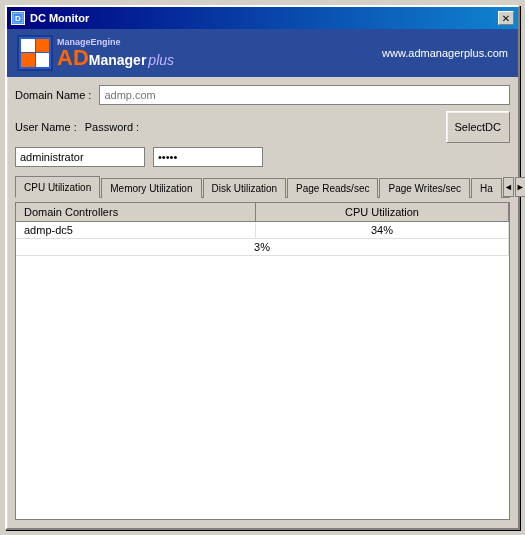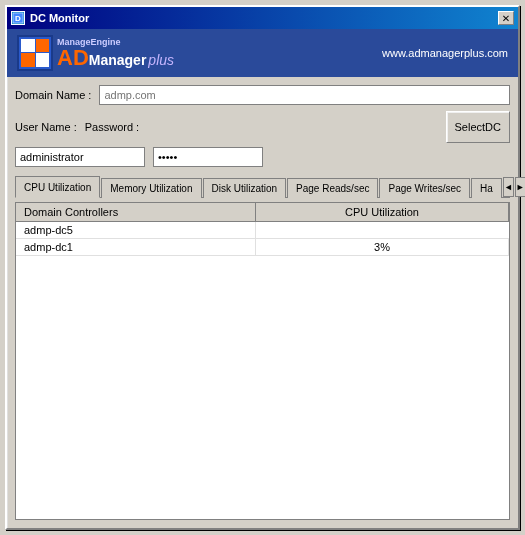--- a/index.html
+++ b/index.html
@@ -364,22 +364,22 @@
     </div>
 
     <div class="table-container">
       <div class="table-header">
         <div class="table-header-cell col-dc">Domain Controllers</div>
         <div class="table-header-cell col-value">CPU Utilization</div>
       </div>
       <div class="table-body">
         <div class="table-row">
           <div class="table-cell col-dc">admp-dc5</div>
+          <div class="table-cell col-value">34%</div>
         </div>
         <div class="table-row">
-          <div class="table-cell col-dc">admp-dc1</div>
           <div class="table-cell col-value">3%</div>
         </div>
       </div>
     </div>
   </div>
 
 </div>
 
 </body></html>

